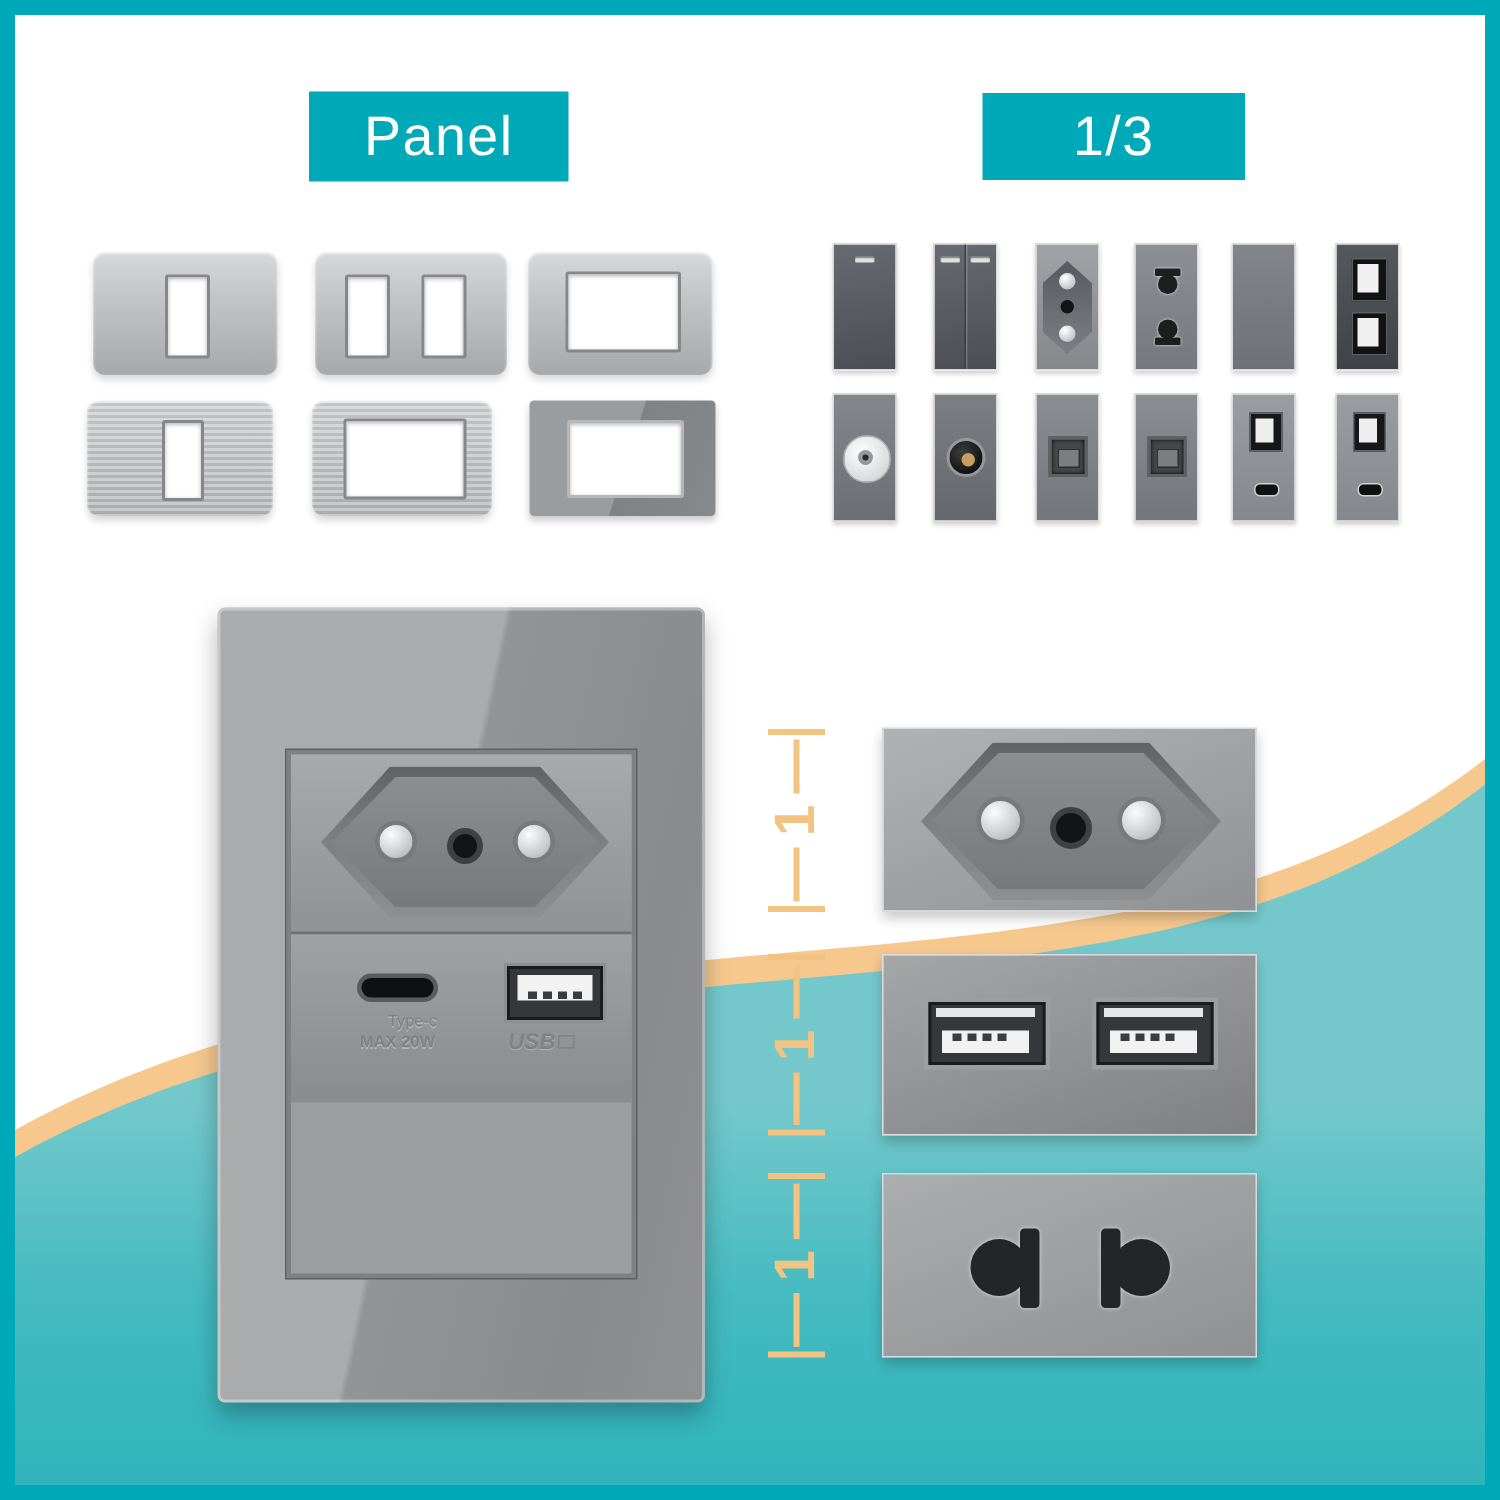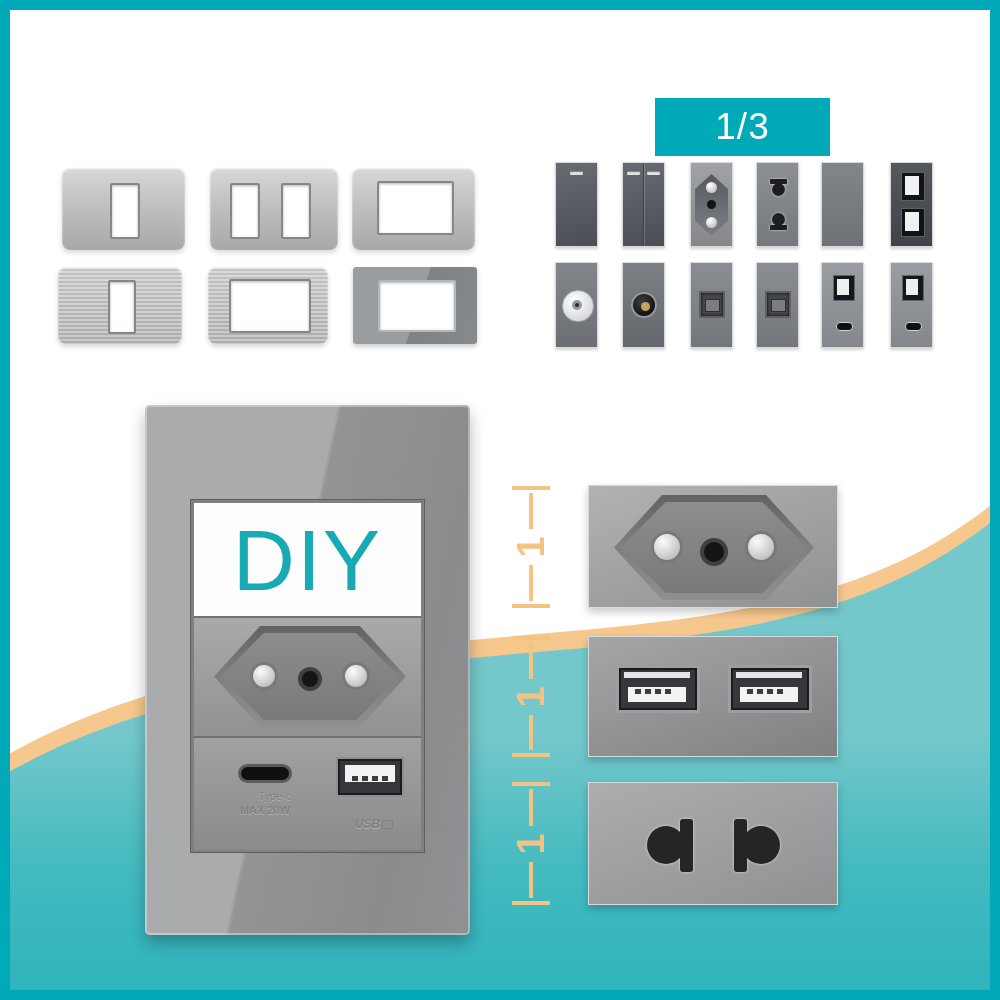--- a/index.html
+++ b/index.html
@@ -5,21 +5,21 @@
   html,body{margin:0;padding:0;background:#ffffff;}
   #canvas{position:relative;width:1000px;height:1000px;overflow:hidden;background:#ffffff;
           font-family:"Liberation Sans",sans-serif;}
   
   #wave{position:absolute;inset:0;width:100%;height:100%;z-index:0;}
   #frame{position:absolute;inset:0;border:10px solid #00a9b7;z-index:40;pointer-events:none;}
   
   .tab-btn{position:absolute;background:#00a9b7;color:#ffffff;display:flex;align-items:center;
            justify-content:center;font-size:37px;z-index:10;letter-spacing:1px;cursor:pointer;}
   #tab-panel{left:206px;top:61px;width:173px;height:60px;}
-  #tab-frac{left:655px;top:62px;width:175px;height:58px;margin-top:36px;}
+  #tab-frac{left:655px;top:62px;width:175px;height:58px;}
   
   .plate{position:absolute;z-index:10;border-radius:8px;
          background:linear-gradient(180deg,#d6d8da 0%,#c3c5c7 35%,#a6a8aa 100%);
          box-shadow:inset 0 1px 2px rgba(255,255,255,.85),0 3px 5px rgba(0,0,0,.15);}
   .plate.brushed{background:
       repeating-linear-gradient(180deg,rgba(255,255,255,.25) 0 2px,rgba(0,0,0,.06) 2px 4px),
       linear-gradient(180deg,#cdcfd1 0%,#b4b6b8 100%);}
   .plate.glass{border-radius:3px;
       background:linear-gradient(108deg,#9a9da0 0%,#9a9da0 52%,#7f8285 52.5%,#868a8d 100%);
       box-shadow:0 3px 5px rgba(0,0,0,.2);}
@@ -120,22 +120,22 @@
   #lbl-typec{left:31px;top:52px;width:100px;}
   #lbl-max{left:21px;top:66px;width:100px;font-weight:bold;}
   .usba{position:absolute;background:#35373a;box-sizing:border-box;border:2px solid #191b1d;
         box-shadow:0 0 0 2px #8d8f91;}
   #m-usb .usba{left:144px;top:21px;width:64px;height:36px;}
   .usba .tongue{position:absolute;background:#f2f2f2;}
   #m-usb .tongue{left:5px;top:4px;width:50px;height:17px;}
   .pins{position:absolute;display:flex;gap:4px;}
   .pins i{display:block;width:6px;height:5px;background:#3a3c3e;}
   #m-usb .pins{left:12px;top:15px;}
-  #lbl-usb{left:148px;top:63px;width:64px;font-size:12px;font-style:italic;font-weight:bold;
-           display:flex;align-items:center;justify-content:center;gap:2px;margin-top:16px;}
+  #lbl-usb{left:135px;top:63px;width:64px;font-size:15px;font-style:italic;font-weight:bold;
+           display:flex;align-items:center;justify-content:center;gap:2px;}
   .usb-plug-icon{display:inline-block;width:9px;height:7px;border:1px solid #7f8183;border-radius:1px;}
   
   .detail{position:absolute;left:588px;width:250px;z-index:10;border:1px solid #d8dadc;
           box-sizing:border-box;box-shadow:0 4px 8px rgba(0,0,0,.22);}
   #detail-socket{top:485px;height:123px;background:linear-gradient(160deg,#b0b2b4 0%,#8f9193 100%);}
   #detail-socket .hexagon{left:25px;top:9px;width:200px;height:105px;}
   #detail-socket .h1{left:37px;top:36px;width:32px;height:32px;}
   #detail-socket .h2{left:131px;top:36px;width:32px;height:32px;}
   #detail-socket .hd{left:86px;top:43px;width:28px;height:28px;}
   #detail-usb{top:636px;height:121px;background:linear-gradient(160deg,#a4a6a8 0%,#7e8082 100%);}
@@ -171,20 +171,23 @@
       <linearGradient id="tg" x1="0" y1="0.45" x2="0" y2="1">
         <stop offset="0" stop-color="#74c8cb"></stop>
         <stop offset="0.5" stop-color="#43bac0"></stop>
         <stop offset="1" stop-color="#2eb3bb"></stop>
       </linearGradient>
     </defs>
     <path d="M-5,762 C150,670 330,652 560,632 C780,613 895,585 1005,494 L1005,1005 L-5,1005 Z" fill="#f6c88e"></path>
     <path d="M-5,780 C150,688 330,670 560,650 C780,631 895,602 1005,511 L1005,1005 L-5,1005 Z" fill="url(#tg)"></path>
   </svg>
 
+  <div class="tab-btn" id="tab-panel">
+    <span>Panel</span>
+  </div>
   <div class="tab-btn" id="tab-frac">
     <span>1/3</span>
   </div>
 
   <div class="plate" id="plate1">
     <div class="cutout"></div>
   </div>
   <div class="plate" id="plate2">
     <div class="cutout c1"></div>
     <div class="cutout c2"></div>
@@ -266,23 +269,20 @@
   </div>
   <div class="tile row2 tx6 bg-b5" id="tile-ac2">
     <div class="usbac-a">
         <div class="w"></div>
       </div>
     <div class="usbac-c"></div>
   </div>
 
   <div id="main-product">
     <div id="main-frame">
-      <div class="mrow" id="m-diy">
-        <span>DIY</span>
-      </div>
       <div class="mrow" id="m-socket">
         <div class="hexagon">
           <div class="hex-in"></div>
           <div class="hole-s h1"></div>
           <div class="hole-s h2"></div>
           <div class="hole-d hd"></div>
         </div>
       </div>
       <div class="mrow" id="m-usb">
         <div class="usbc-pill"></div>

